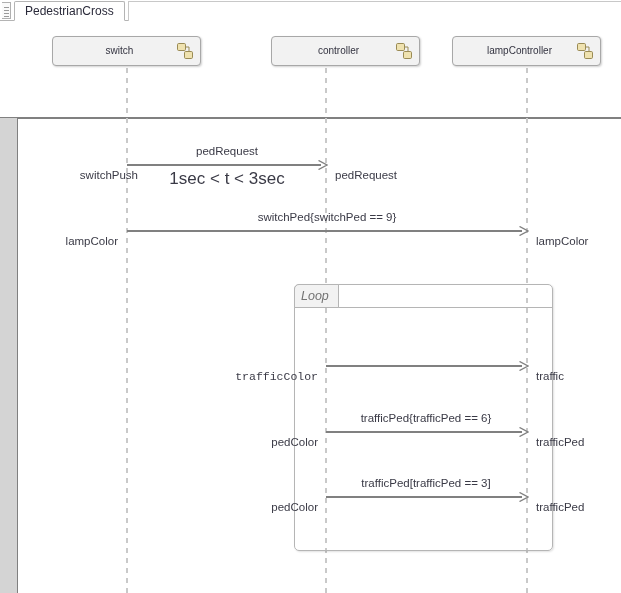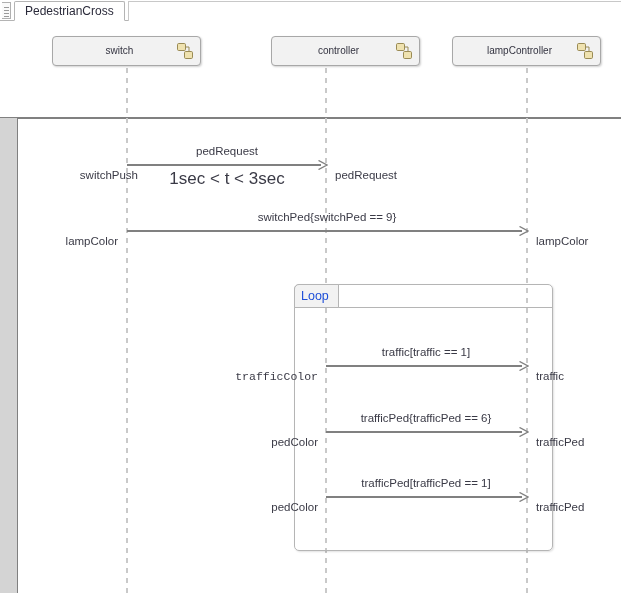--- a/index.html
+++ b/index.html
@@ -189,21 +189,22 @@
     border: 1px solid #b5b5b5;
     border-top-left-radius: 5px;
     border-right: 1px solid #b5b5b5;
     border-bottom: 1px solid #b5b5b5;
   }
   #loop-tab span {
     display: block;
     line-height: 22px;
     padding-left: 6px;
     font-size: 12.5px;
-    color: #1d4ed8;
+    color: #737373;
+    font-style: italic;
   }
   #loop-tab-bar {
     position: absolute;
     left: 294px; top: 286px;
     width: 259px; height: 1px;
     background: #b5b5b5;
   }
 </style>
 </head>
 <body>
@@ -273,37 +274,36 @@
   </svg>
   <div class="port-label left" style="left:0px; top:214px; width:118px;">lampColor</div>
   <div class="port-label" style="left:536px; top:214px;">lampColor</div>
 
   <div id="loop-frame"></div>
   <div id="loop-tab-bar"></div>
   <div id="loop-tab">
     <span>Loop</span>
   </div>
 
-  <div class="msg-label" style="left:327px; top:325px; width:198px;">traffic[traffic == 1]</div>
   <div class="msg-line" style="left:326px; top:344px; width:196px;"></div>
   <svg class="msg-arrow" style="left:519px; top:340px;" viewBox="0 0 10 10">
     <path d="M0.5 0.5 L9 5 L0.5 9.5" fill="none" stroke="#808080" stroke-width="1.4"></path>
   </svg>
   <div class="port-label left" style="left:200px; top:349px; width:118px;font-family:Liberation Mono, monospace;">trafficColor</div>
   <div class="port-label" style="left:536px; top:349px;">traffic</div>
 
   <div class="msg-label" style="left:327px; top:391px; width:198px;">trafficPed{trafficPed == 6}</div>
   <div class="msg-line" style="left:326px; top:410px; width:196px;"></div>
   <svg class="msg-arrow" style="left:519px; top:406px;" viewBox="0 0 10 10">
     <path d="M0.5 0.5 L9 5 L0.5 9.5" fill="none" stroke="#808080" stroke-width="1.4"></path>
   </svg>
   <div class="port-label left" style="left:200px; top:415px; width:118px;">pedColor</div>
   <div class="port-label" style="left:536px; top:415px;">trafficPed</div>
 
-  <div class="msg-label" style="left:327px; top:456px; width:198px;">trafficPed[trafficPed == 1]</div>
+  <div class="msg-label" style="left:327px; top:456px; width:198px;">trafficPed[trafficPed == 3]</div>
   <div class="msg-line" style="left:326px; top:475px; width:196px;"></div>
   <svg class="msg-arrow" style="left:519px; top:471px;" viewBox="0 0 10 10">
     <path d="M0.5 0.5 L9 5 L0.5 9.5" fill="none" stroke="#808080" stroke-width="1.4"></path>
   </svg>
   <div class="port-label left" style="left:200px; top:480px; width:118px;">pedColor</div>
   <div class="port-label" style="left:536px; top:480px;">trafficPed</div>
 
 </div>
 
 </body></html>

